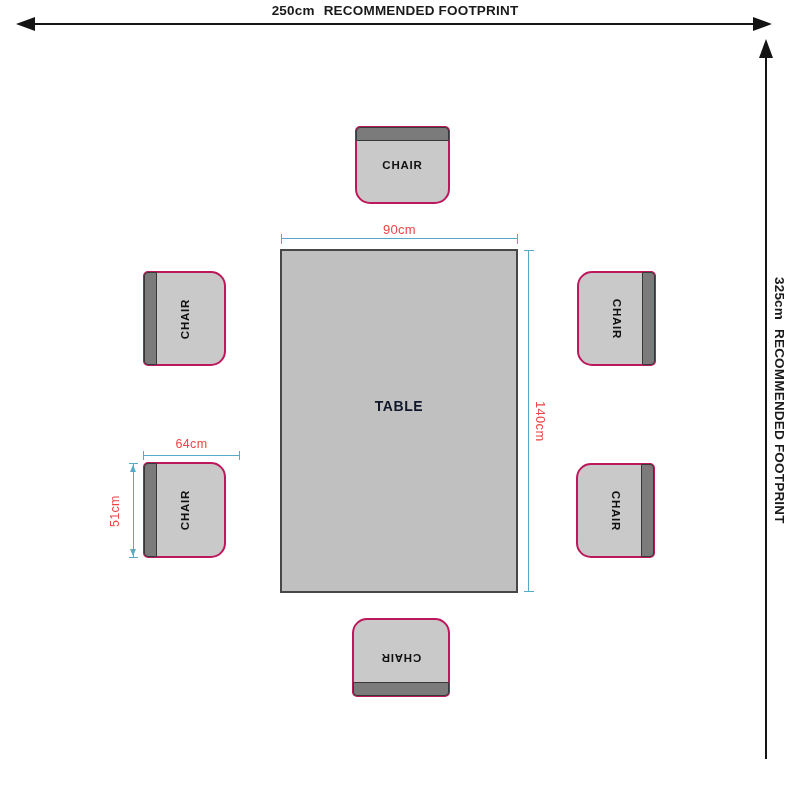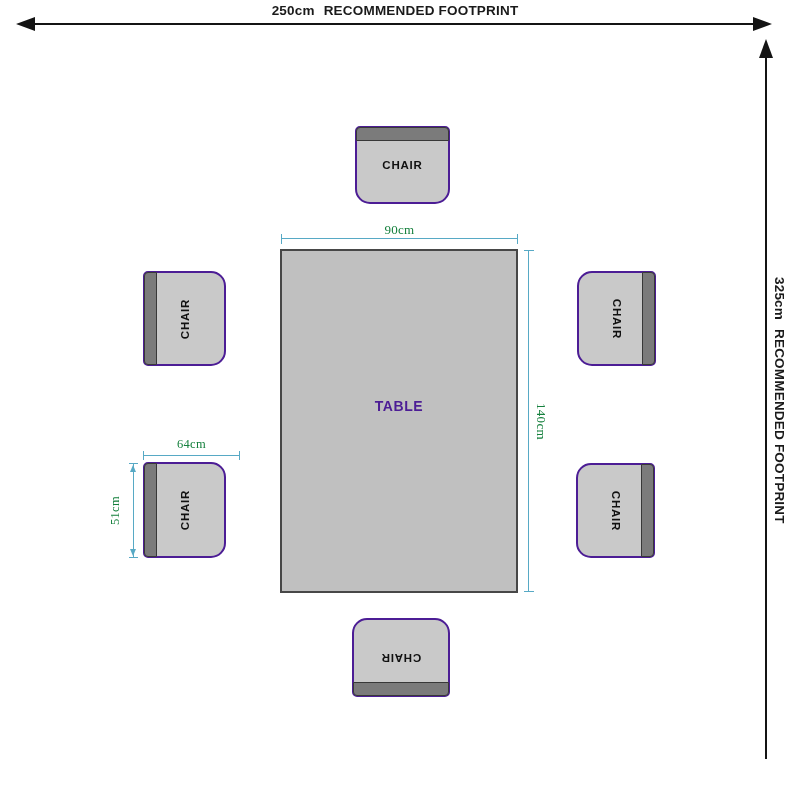--- a/index.html
+++ b/index.html
@@ -24,38 +24,37 @@
     left:772px;top:0;height:800px;writing-mode:vertical-rl;text-align:center;
   }
   .fp-label-v .gap{margin-left:0;margin-top:9px;}
   
   .table-top{
     position:absolute;left:280px;top:249px;width:238px;height:344px;
     background:#c0c0c0;border:2px solid #474747;box-sizing:border-box;
     display:flex;align-items:center;justify-content:center;
   }
   .table-label{
-    color:#4c1d95;font-weight:bold;font-size:14px;letter-spacing:.6px;
+    color:#0f172a;font-weight:bold;font-size:14px;letter-spacing:.6px;
     margin-bottom:30px;
   }
   
   .dim-line,.dim-tick{position:absolute;background:#57a9c5;}
   .dim-label{
-    position:absolute;color:#15803d;font-size:13px;letter-spacing:.3px;
+    position:absolute;color:#ef4444;font-size:13px;letter-spacing:.3px;
     white-space:nowrap;
-    font-family:Liberation Serif, serif;
   }
   .dim-label-v{writing-mode:vertical-rl;text-align:center;}
   .dim-label-v-up{writing-mode:vertical-rl;transform:rotate(180deg);text-align:center;}
   .dim-ah{position:absolute;width:0;height:0;}
   .dim-ah-up  {border-bottom:7px solid #57a9c5;border-left:3px solid transparent;border-right:3px solid transparent;}
   .dim-ah-down{border-top:7px solid #57a9c5;border-left:3px solid transparent;border-right:3px solid transparent;}
   
   .chair{
-    position:absolute;background:#c9c9c9;border:2px solid #4c1d95;
+    position:absolute;background:#c9c9c9;border:2px solid #be185d;
     box-sizing:border-box;
   }
   .chair-back{position:absolute;background:#7b7b7b;border:1px solid #383838;box-sizing:border-box;}
   .chair-label{
     position:absolute;left:50%;top:50%;color:#111;font-weight:bold;
     font-size:11.5px;letter-spacing:.8px;white-space:nowrap;
   }
   .r0  {transform:translate(-50%,-50%);}
   .r90 {transform:translate(-50%,-50%) rotate(90deg);}
   .r180{transform:translate(-50%,-50%) rotate(180deg);}

